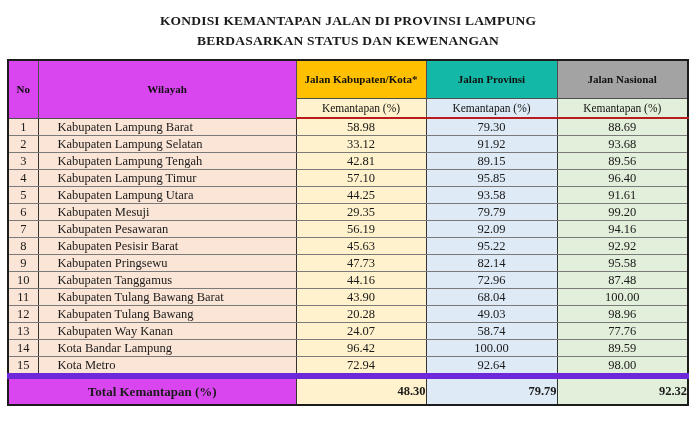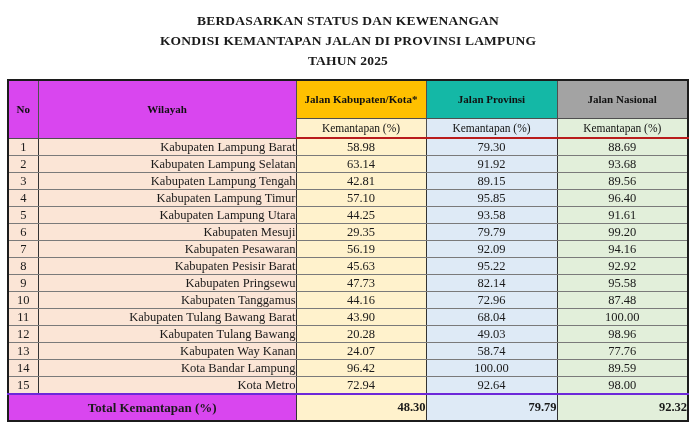--- a/index.html
+++ b/index.html
@@ -32,34 +32,33 @@
   .bg-green  { background:#a3a3a3; }
   .bg-salmon { background:#FBE5D6; }
   .bg-cream  { background:#FFF2CC; }
   .bg-lblue  { background:#DEEAF6; }
   .bg-lgreen { background:#E2EFDA; }
 
   tbody td { height:16px; font-size:12.5px; line-height:16px;
     border-top:1px solid #7a7a7a; border-bottom:1px solid #7a7a7a;
     border-left:1px solid #333; border-right:1px solid #333; }
   td.c { text-align:center; }
-  td.cell-wilayah { text-align:right; padding-left:10px; }
+  td.cell-wilayah { text-align:left; padding-left:19px; }
 
   tfoot td { height:25px; font-size:12.5px; font-weight:bold;
-    border-top:2px solid #6d28d9; border-left:1px solid #333; border-right:1px solid #333; }
+    border-top:6px solid #6d28d9; border-left:1px solid #333; border-right:1px solid #333; }
   tfoot td.total-label { text-align:center; font-size:13px; }
   tfoot td.c { text-align:right; }
 </style>
 </head>
 <body>
 
 <div class="title-block">
+  <div class="title-line">KONDISI KEMANTAPAN JALAN DI PROVINSI LAMPUNG</div>
   <div class="title-line">BERDASARKAN STATUS DAN KEWENANGAN</div>
-  <div class="title-line">KONDISI KEMANTAPAN JALAN DI PROVINSI LAMPUNG</div>
-  <div class="title-line">TAHUN 2025</div>
 </div>
 
 <table class="kemantapan">
   <colgroup>
     <col style="width:30px">
     <col style="width:258px">
     <col style="width:130px">
     <col style="width:131px">
     <col style="width:131px">
   </colgroup>
@@ -81,21 +80,21 @@
       <tr>
         <td class="bg-salmon c">1</td>
         <td class="bg-salmon cell-wilayah">Kabupaten Lampung Barat</td>
         <td class="bg-cream c">58.98</td>
         <td class="bg-lblue c">79.30</td>
         <td class="bg-lgreen c">88.69</td>
       </tr>
       <tr>
         <td class="bg-salmon c">2</td>
         <td class="bg-salmon cell-wilayah">Kabupaten Lampung Selatan</td>
-        <td class="bg-cream c">63.14</td>
+        <td class="bg-cream c">33.12</td>
         <td class="bg-lblue c">91.92</td>
         <td class="bg-lgreen c">93.68</td>
       </tr>
       <tr>
         <td class="bg-salmon c">3</td>
         <td class="bg-salmon cell-wilayah">Kabupaten Lampung Tengah</td>
         <td class="bg-cream c">42.81</td>
         <td class="bg-lblue c">89.15</td>
         <td class="bg-lgreen c">89.56</td>
       </tr>

